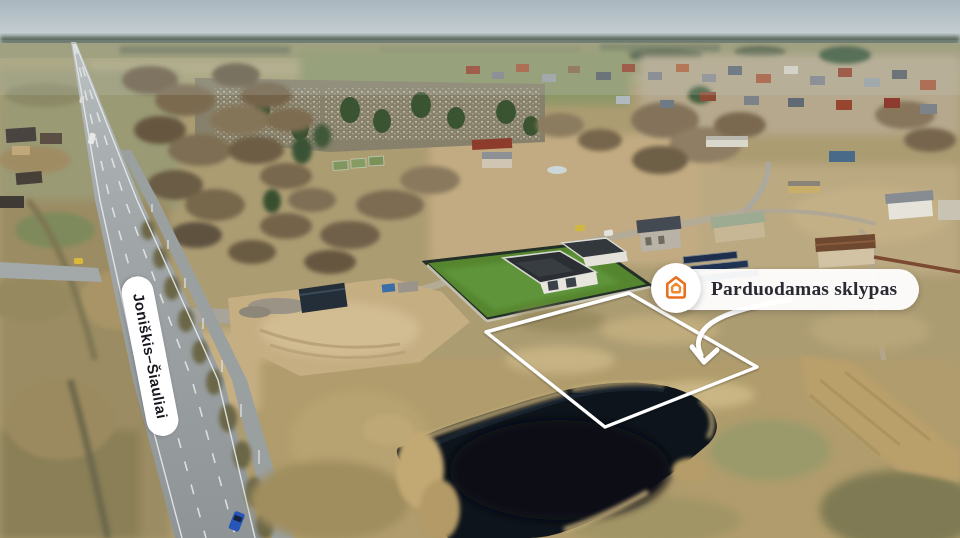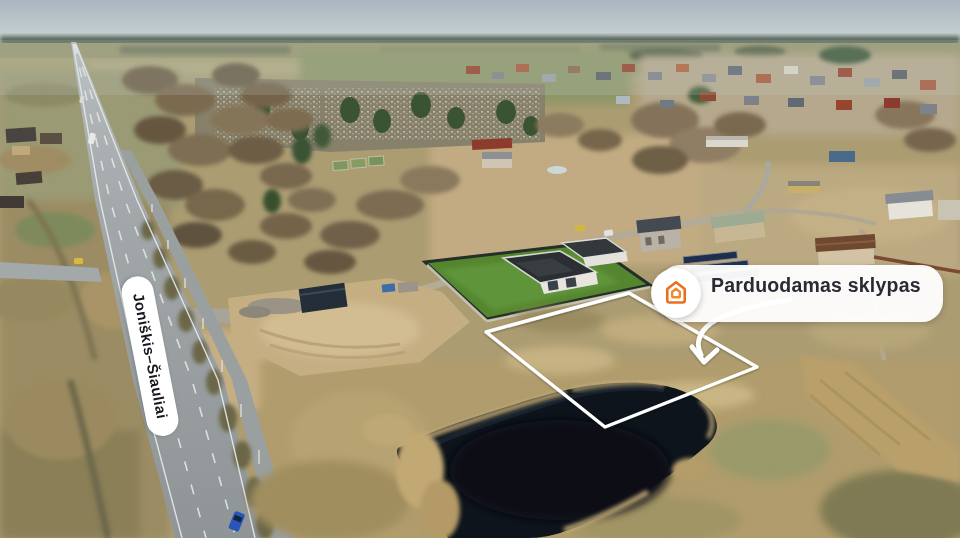--- a/index.html
+++ b/index.html
@@ -14,22 +14,23 @@
     display:flex;align-items:center;
   }
   .badge-circle{
     width:50px;height:50px;border-radius:50%;background:#fff;
     display:flex;align-items:center;justify-content:center;
     box-shadow:0 2px 6px rgba(30,30,40,.25);z-index:2;flex:0 0 auto;
   }
   .badge-pill{
     margin-left:-42px;height:41px;display:flex;align-items:center;
     background:rgba(255,255,255,.95);border-radius:21px;
-    padding:0 22px 16px 52px;margin-top:2px;
+    padding:0 22px 0 52px;margin-top:2px;
     box-shadow:0 2px 6px rgba(30,30,40,.22);
+    font-family:Liberation Serif, serif;
   }
   .badge-pill span{
     font-size:19.5px;font-weight:700;color:#2a2a34;letter-spacing:.2px;
     white-space:nowrap;
   }
   .road-label{
     position:absolute;left:150px;top:356px;z-index:6;
     transform:translate(-50%,-50%) rotate(79deg);
     background:#ffffff;border-radius:17px;padding:7px 17px;
     box-shadow:0 1px 4px rgba(30,30,40,.25);white-space:nowrap;

